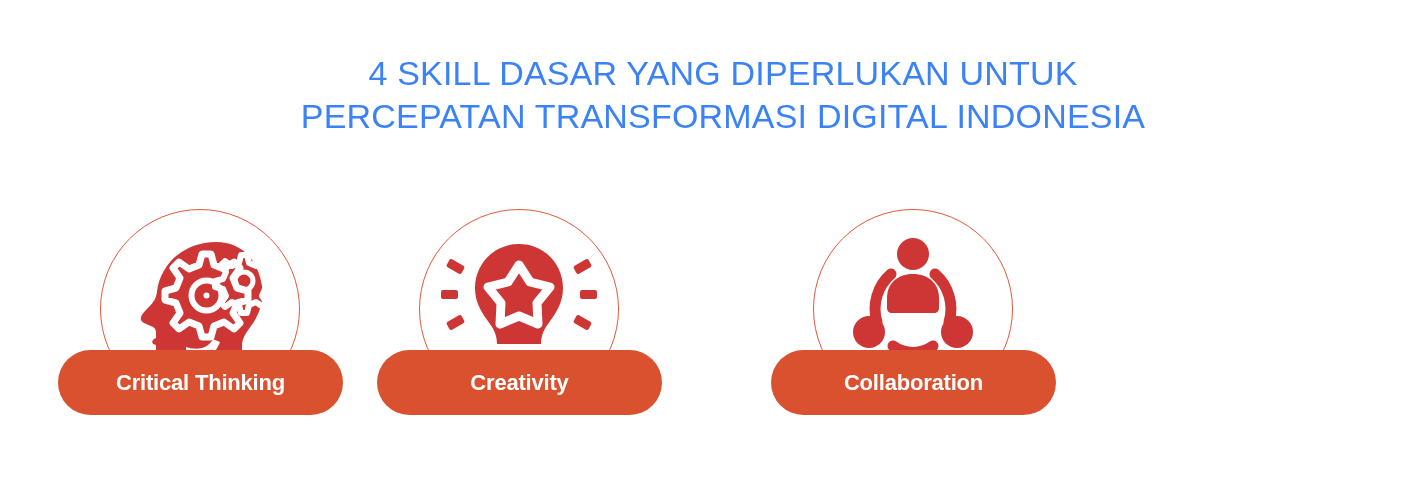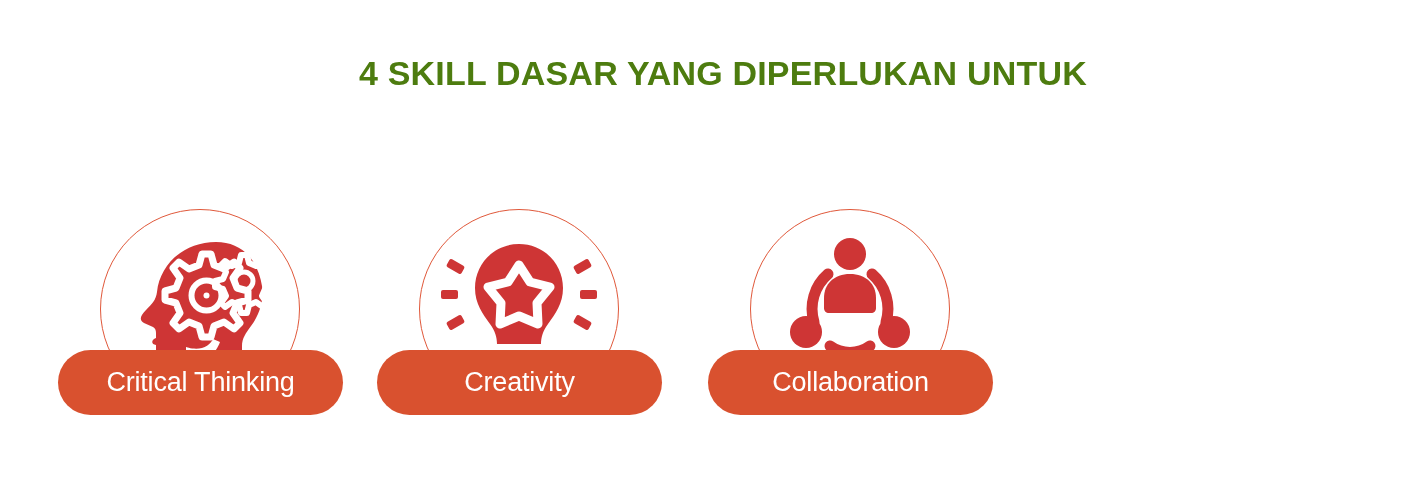--- a/index.html
+++ b/index.html
@@ -17,23 +17,23 @@
 
   
   .title-block {
     position: absolute;
     left: 0;
     top: 52px;
     width: 1426px;
     text-align: center;
   }
   .title-line {
-    color: #4d7c0f;
+    color: #3b82f6;
     font-family: "Liberation Sans", sans-serif;
-    font-weight: bold;
+    font-weight: normal;
     font-size: 34px;
     letter-spacing: 0.2px;
     line-height: 43px;
     white-space: nowrap;
     padding-left: 20px;
   }
 
   
   .cards {
     position: absolute;
@@ -43,21 +43,21 @@
     height: 240px;
   }
   .card {
     position: absolute;
     top: 0;
     width: 340px;
     height: 230px;
   }
   .card-1 { left: 30px; }
   .card-2 { left: 349px; }
-  .card-3 { left: 680px; }
+  .card-3 { left: 743px; }
   .card-4 { left: 1041px; }
 
   
   .ring {
     position: absolute;
     left: 70px;
     top: 9px;
     width: 200px;
     height: 200px;
     border: 1.5px solid #e0583a;
@@ -87,31 +87,32 @@
     background: #d9512f;
     border-radius: 33px;
     display: flex;
     align-items: center;
     justify-content: center;
     box-sizing: border-box;
   }
   .pill-label {
     color: #ffffff;
     font-family: "Liberation Sans", sans-serif;
-    font-weight: normal;
-    font-size: 27px;
+    font-weight: bold;
+    font-size: 22px;
     letter-spacing: -0.2px;
     white-space: nowrap;
   }
 </style>
 </head>
 <body>
 
 <div class="title-block">
   <div class="title-line">4 SKILL DASAR YANG DIPERLUKAN UNTUK</div>
+  <div class="title-line">PERCEPATAN TRANSFORMASI DIGITAL INDONESIA</div>
 </div>
 
 <div class="cards">
 
   <div class="card card-1">
     <div class="ring"></div>
     <div class="icon-wrap">
       <svg width="160" height="150" viewBox="0 0 160 150" aria-hidden="true">
 
         <path fill="#ce3535" d="M96 8

